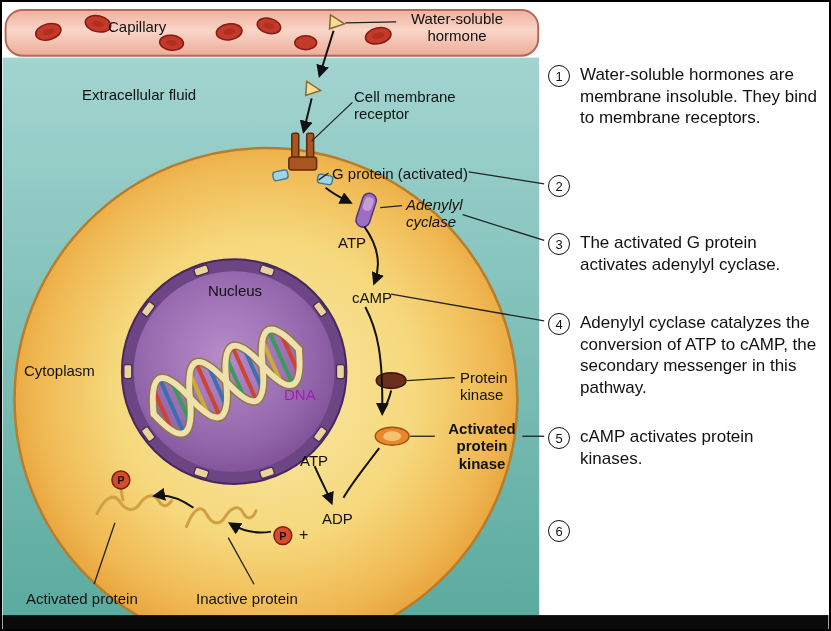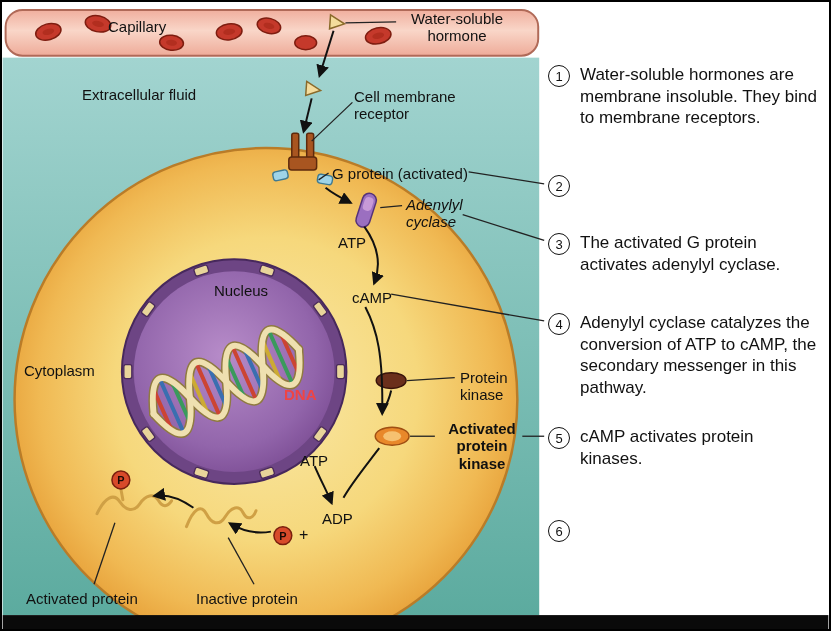--- a/index.html
+++ b/index.html
@@ -7,21 +7,21 @@
     position:relative; width:831px; height:631px; margin:0 auto;
     background:#ffffff; border:2px solid #000; box-sizing:border-box;
     overflow:hidden; font-family:"Liberation Sans", sans-serif;
   }
   svg.layer{position:absolute; left:0; top:0; width:100%; height:100%;}
   .lbl{
     position:absolute; color:#111; font-size:15px; line-height:1.15;
     white-space:pre-line; pointer-events:none;
   }
   .c{text-align:center;}
-  .white{color:#ef4444;font-weight:bold;}
+  .white{color:#a21caf;}
   .step{
     position:absolute; left:546px; display:flex; gap:10px; width:276px;
     align-items:flex-start;
   }
   .stepnum{
     flex:0 0 22px; width:22px; height:22px; border:1.6px solid #111;
     border-radius:50%; background:#fff; display:flex; align-items:center;
     justify-content:center; font-size:13px; color:#111; box-sizing:border-box;
     margin-top:1px;
   }
@@ -219,21 +219,21 @@
   <div class="lbl" style="left:336px; top:232px;">ATP</div>
   <div class="lbl" style="left:350px; top:287px;">cAMP</div>
   <div class="lbl" style="left:458px; top:367px;">Protein
 kinase</div>
   <div class="lbl c" style="left:438px; top:418px; width:84px;font-weight:bold;">Activated
 protein
 kinase</div>
   <div class="lbl" style="left:298px; top:450px;">ATP</div>
   <div class="lbl" style="left:320px; top:508px;">ADP</div>
   <div class="lbl" style="left:297px; top:524px; font-size:16px;">+</div>
-  <div class="lbl c" style="left:199px; top:280px; width:80px;">Nucleus</div>
+  <div class="lbl c" style="left:193px; top:280px; width:80px;">Nucleus</div>
   <div class="lbl white" style="left:282px; top:384px;">DNA</div>
   <div class="lbl" style="left:22px; top:360px;">Cytoplasm</div>
   <div class="lbl" style="left:24px; top:588px;">Activated protein</div>
   <div class="lbl" style="left:194px; top:588px;">Inactive protein</div>
 
   <div class="step" style="top:62px;">
     <div class="stepnum">1</div>
     <div class="steptext">Water-soluble hormones are membrane insoluble. They bind to membrane receptors.</div>
   </div>
   <div class="step" style="top:172px;">

